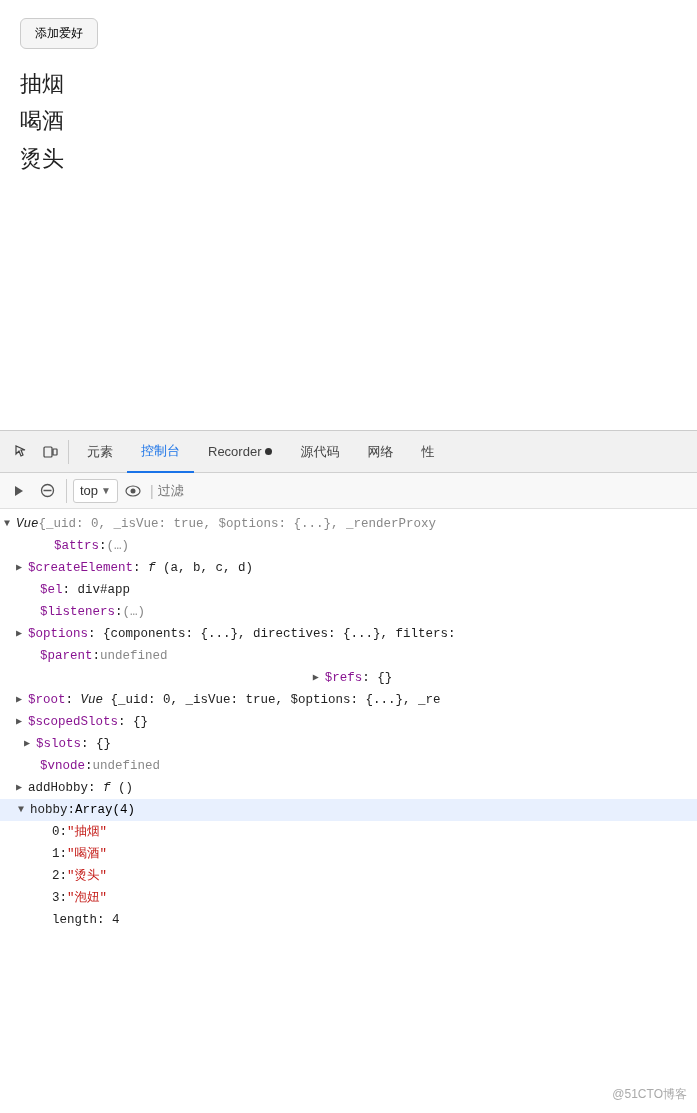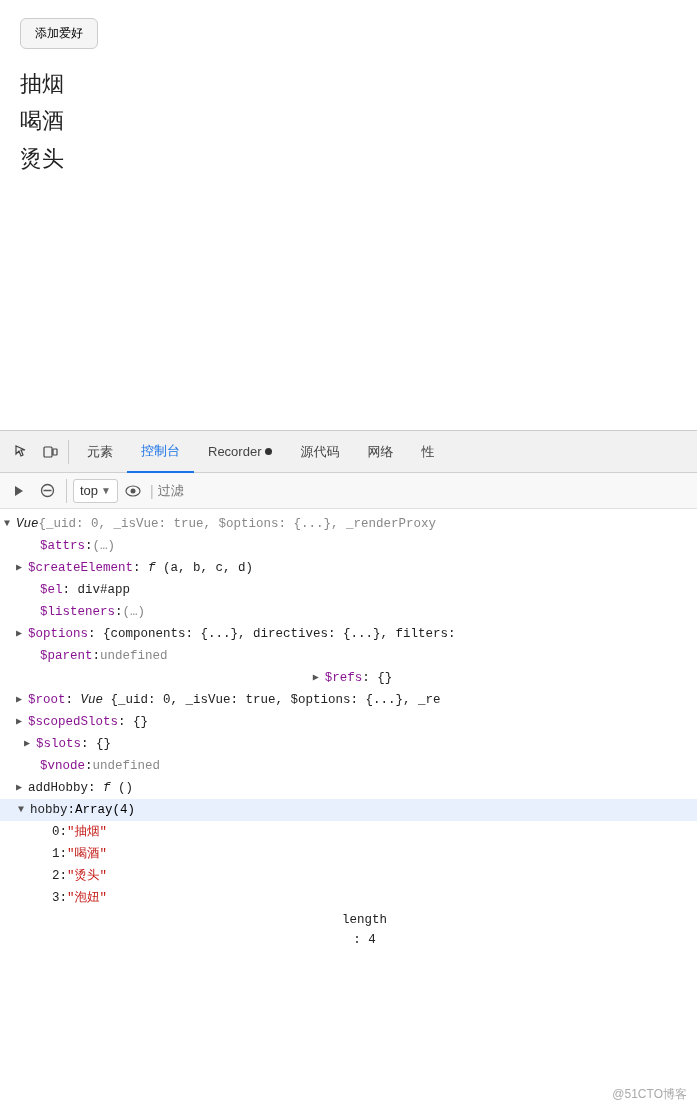--- a/index.html
+++ b/index.html
@@ -294,21 +294,21 @@
   </div>
 
   <div id="console-content">
 
     <div class="code-line root-line">
       <span class="toggle-arrow open"></span>
       <span style="font-style:italic; color:#222;">Vue </span>
         <span class="c-gray">{_uid: 0, _isVue: true, $options: {...}, _renderProxy</span>
     </div>
 
-    <div class="code-line" style="padding-left:28px;">
+    <div class="code-line" style="padding-left:42px;">
       <span class="toggle-arrow empty"></span>
       <span class="c-purple">$attrs</span>
         <span class="c-black">: </span>
         <span class="c-gray"> (…)</span>
     </div>
 
 
     <div class="code-line" style="padding-left:16px;">
       <span class="toggle-arrow closed"></span>
       <span class="c-purple">$createElement</span>
@@ -406,21 +406,21 @@
         <span class="c-red">"烫头"</span>
     </div>
 
     <div class="code-line" style="padding-left:40px;">
       <span class="toggle-arrow empty"></span>
       <span class="c-black">3</span>
         <span class="c-black">: </span>
         <span class="c-red">"泡妞"</span>
     </div>
 
-    <div class="code-line" style="padding-left:40px;flex-direction:column;">
+    <div class="code-line" style="padding-left:40px;">
       <span class="toggle-arrow empty"></span>
       <span class="c-black">length</span>
         <span class="c-black">: 4</span>
     </div>
 
   </div>
 </div>
 
 <div class="watermark">@51CTO博客</div>
 

